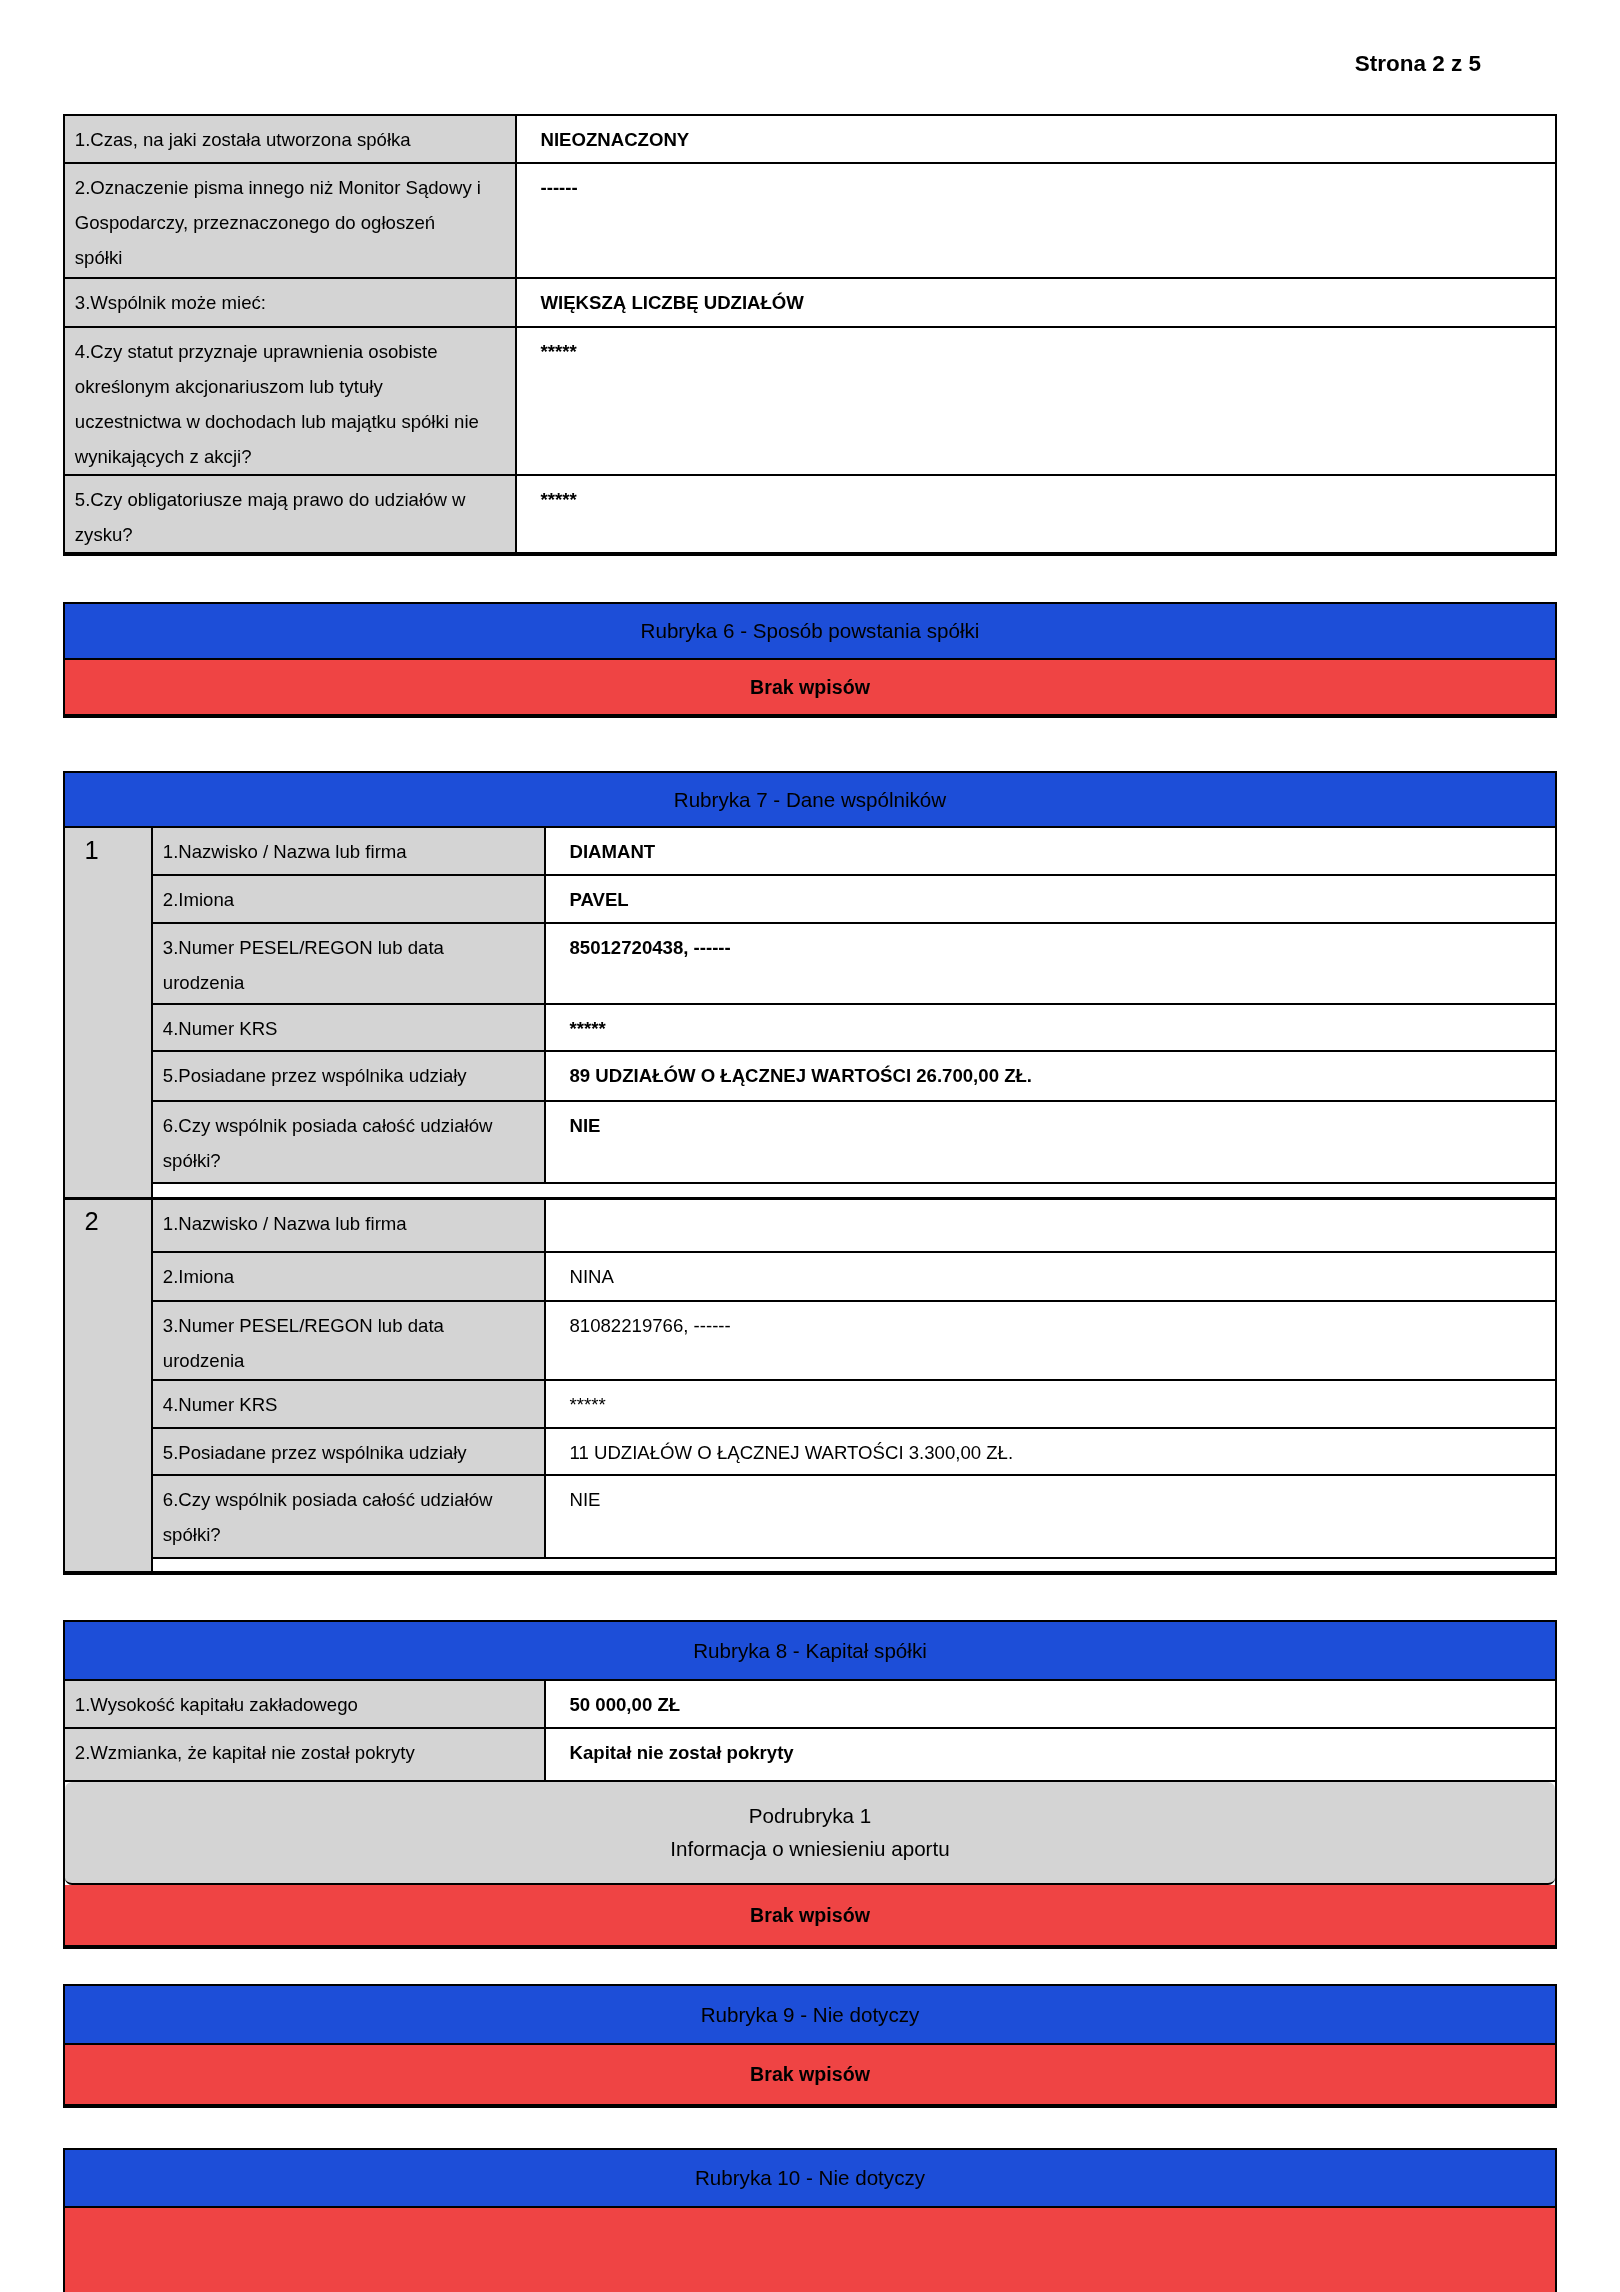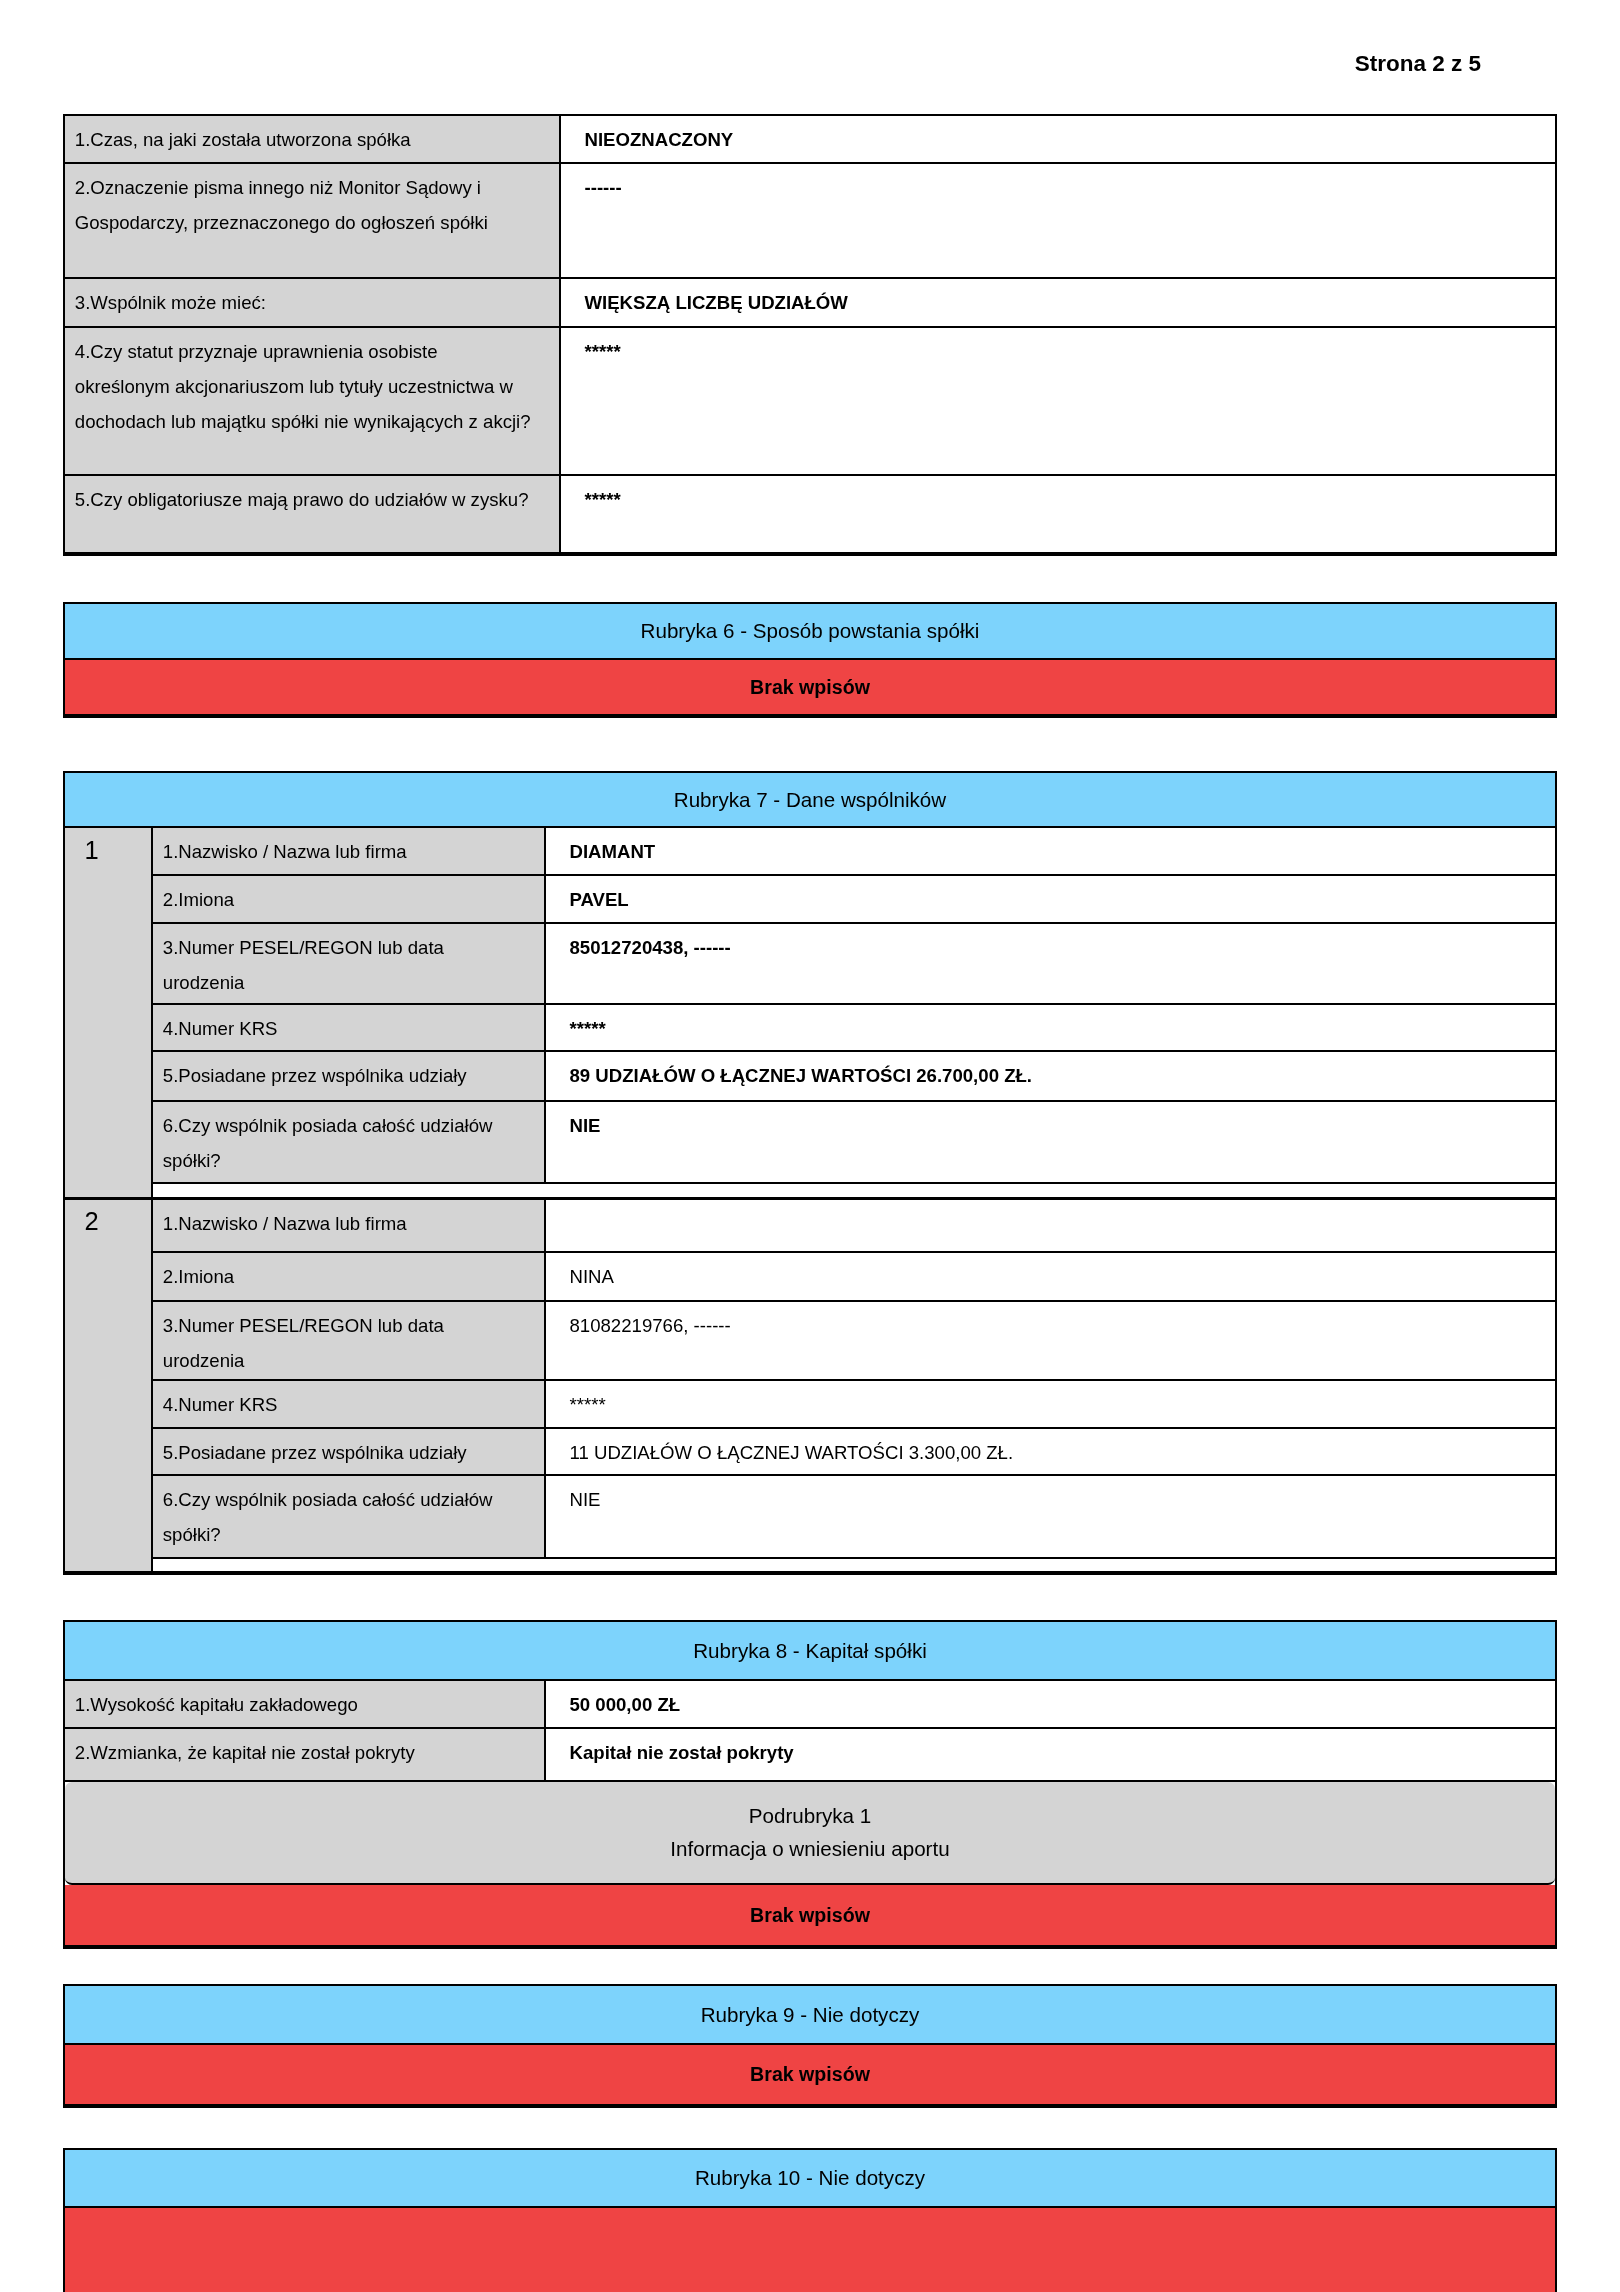--- a/index.html
+++ b/index.html
@@ -25,21 +25,21 @@
   .tbl {
     position: absolute;
     left: 63px;
     width: 1494px;
     border: 2.9px solid #000;
     border-bottom-width: 4.9px;
     background: #fff;
   }
   .tbl.cut { border-bottom: none; }
   .hdr {
-    background: #7dd3fc;
+    background: #1d4ed8;
     border-bottom: 2.9px solid #000;
     text-align: left;
     font-size: 20.6px;
   }
   .hdr.single { display:flex; align-items:center; justify-content:center; }
   .emptyrow {
     background:#ef4444;
     text-align:center;
     font-size: 19.6px;
     font-weight: bold;
@@ -55,21 +55,21 @@
     line-height: 35px;
   }
   .val {
     background: #fff;
     flex: 1;
     padding: 5.9px 7.8px 0 23.5px;
     font-size: 18.6px;
     line-height: 35px;
   }
   .bold .val { font-weight: bold; }
-  .t1 .lbl { width: 496px; }
+  .t1 .lbl { width: 452px; }
   .t8 .lbl { width: 481px; }
   
   .partner { display: flex; }
   .partner.sep { border-top: 3.9px solid #000; }
   .idxcell {
     width: 88px;
     background: #d4d4d4;
     border-right: 2px solid #000;
     padding: 7.8px 0 0 19.6px;
     font-size: 25.5px;

